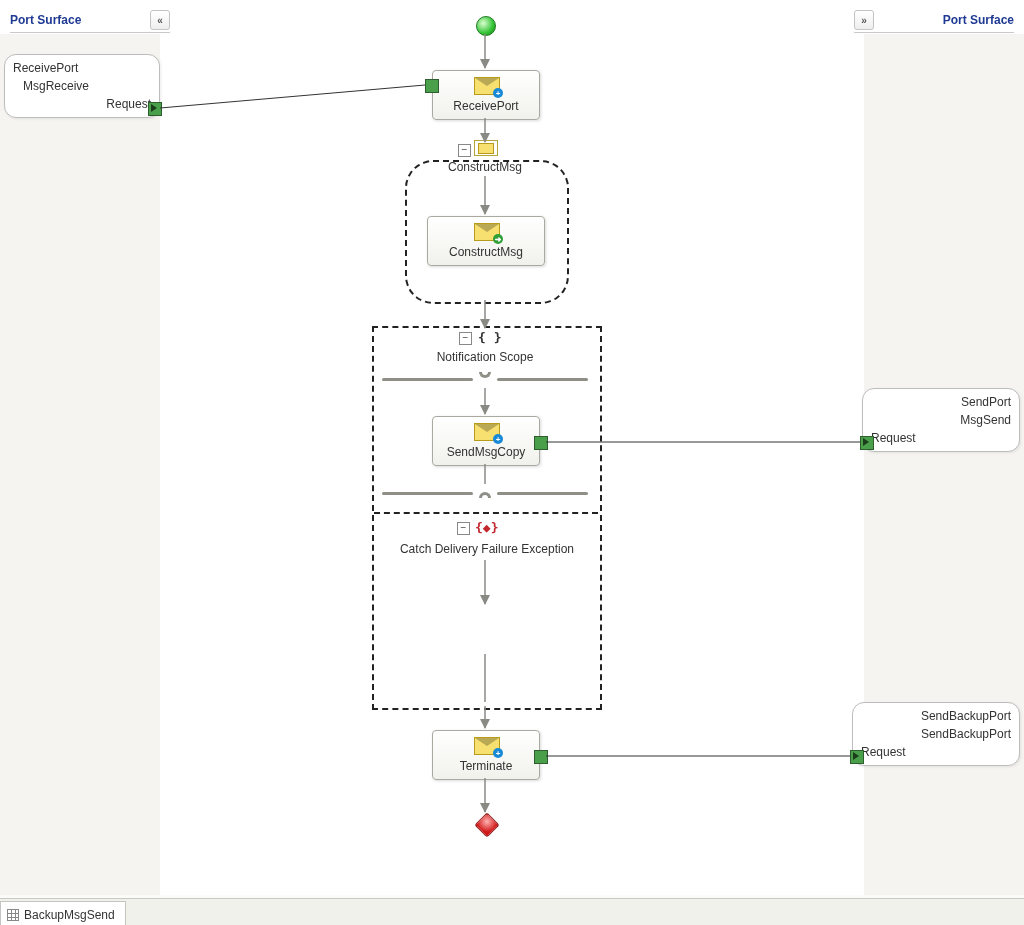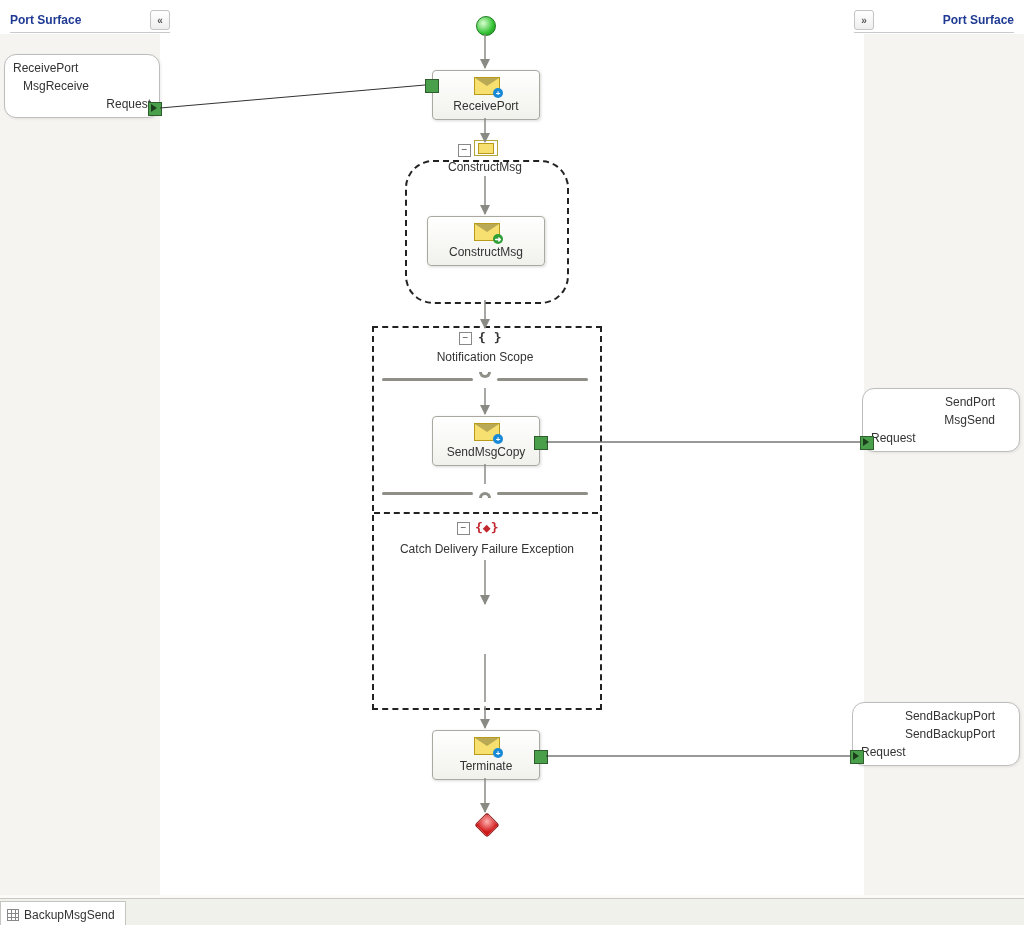--- a/index.html
+++ b/index.html
@@ -11,21 +11,21 @@
   .chevbtn{width:18px;height:18px;border:1px solid #c3c3c3;border-radius:3px;background:linear-gradient(#fff,#eee);display:flex;align-items:center;justify-content:center;font-size:10px;color:#555;cursor:pointer}
   
   .port-col{position:absolute;top:34px;bottom:0;background:#f5f4f0}
   .port-col.left{left:0;width:160px}
   .port-col.right{right:0;width:160px}
   
   .port-box{position:absolute;background:#fff;border:1px solid #bdbdbd;border-radius:12px;padding:6px 8px;box-shadow:1px 1px 3px rgba(0,0,0,0.08)}
   .port-box .name{font-weight:normal}
   .port-box .op{margin-left:10px;margin-top:4px}
   .port-box .req{margin-top:4px;text-align:right}
-  .port-box.right-align .name,.port-box.right-align .op{text-align:right;margin-left:0;margin-right:16px}
+  .port-box.right-align .name,.port-box.right-align .op{text-align:right;margin-left:0;margin-right:0}
   .port-box.right-align .req{text-align:left}
   
   .pin{position:absolute;width:12px;height:12px;background:#4a9f4a;border:1px solid #2e5e2e}
   .pin.arrow-in::after{content:"";position:absolute;left:2px;top:1px;border-top:4px solid transparent;border-bottom:4px solid transparent;border-left:6px solid #1c3d1c}
   .pin.arrow-out::after{content:"";position:absolute;left:2px;top:1px;border-top:4px solid transparent;border-bottom:4px solid transparent;border-left:6px solid #1c3d1c}
   
   .shape{position:absolute;background:linear-gradient(#fff,#f1f1ec);border:1px solid #a9a9a1;border-radius:4px;box-shadow:1px 1px 3px rgba(0,0,0,.15);text-align:center}
   .shape .icon{margin:6px auto 2px;width:24px;height:18px}
   .shape .lbl{padding:2px 4px 6px}
   

